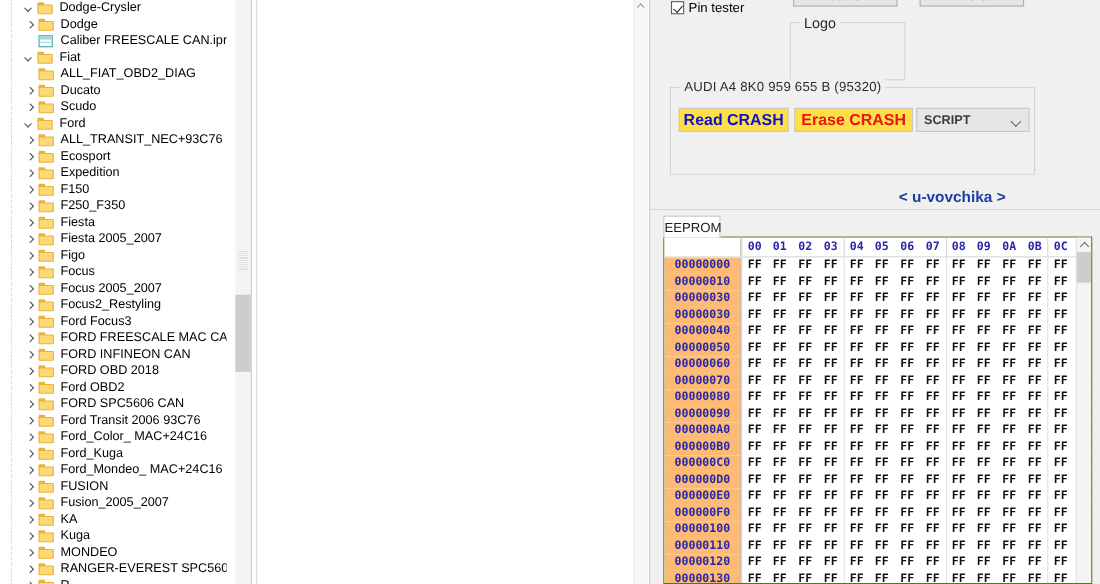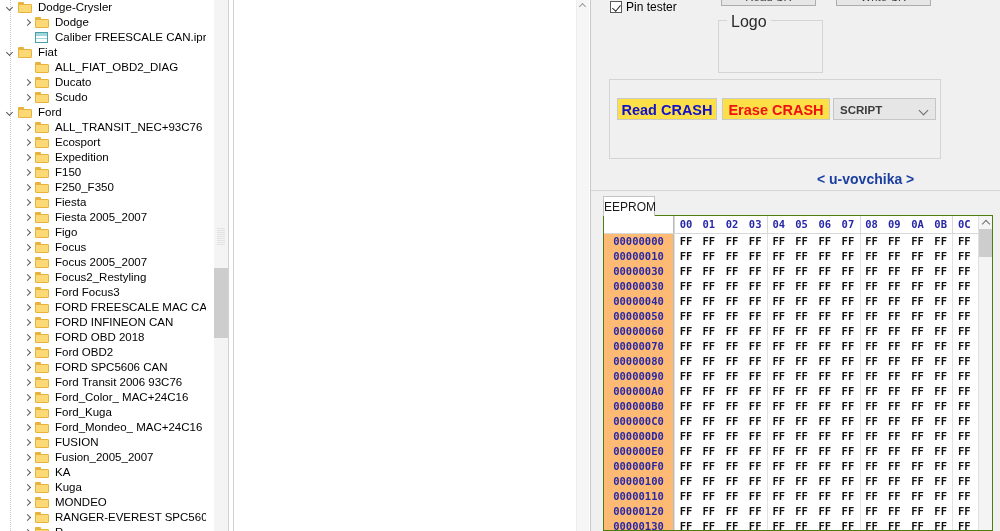--- a/index.html
+++ b/index.html
@@ -32,21 +32,21 @@
   }
   .tree-row {
     height: 15px;
     line-height: 15px;
     display: flex;
     align-items: center;
     white-space: nowrap;
     font-size: 11.5px;
     color: #000000;
   }
-  .tree-row.lvl0 { padding-left: 4px; }
+  .tree-row.lvl0 { padding-left: 20px; }
   .tree-row.lvl1 { padding-left: 21px; }
 
   .guide {
     position: absolute;
     left: 10px;
     top: 0;
     width: 1px;
     height: 100%;
     background: repeating-linear-gradient(to bottom, #c8c8c8 0 1px, transparent 1px 2px);
   }
@@ -242,21 +242,21 @@
   .groupbox {
     position: absolute;
     border: 1px solid #d4d4d4;
     box-sizing: border-box;
   }
   .groupbox > .gb-title {
     position: absolute;
     top: -8px; left: 8px;
     background: #f0f0f0;
     padding: 0 4px;
-    font-size: 16px;
+    font-size: 13px;
     color: #2b2b2b;
   }
   #logo-group {
     left: 127px; top: 20px;
     width: 105px; height: 53px;
   }
   #audi-group {
     left: 18px; top: 79px;
     width: 332px; height: 80px;
   }
@@ -750,20 +750,21 @@
   </div>
 
   <div class="sr-btn" id="read-sr-button">Read SR</div>
   <div class="sr-btn" id="write-sr-button">Write SR</div>
 
   <div class="groupbox" id="logo-group">
     <span class="gb-title">Logo</span>
   </div>
 
   <div class="groupbox" id="audi-group">
+    <span class="gb-title">AUDI  A4   8K0 959 655 B  (95320)</span>
     <div class="crash-btn" id="read-crash-button">Read CRASH</div>
     <div class="crash-btn" id="erase-crash-button">Erase CRASH</div>
     <div id="script-select">
       <span>SCRIPT</span>
       <span class="arrow"></span>
     </div>
   </div>
 
   <div id="credit-text">&lt; u-vovchika &gt;</div>
 

